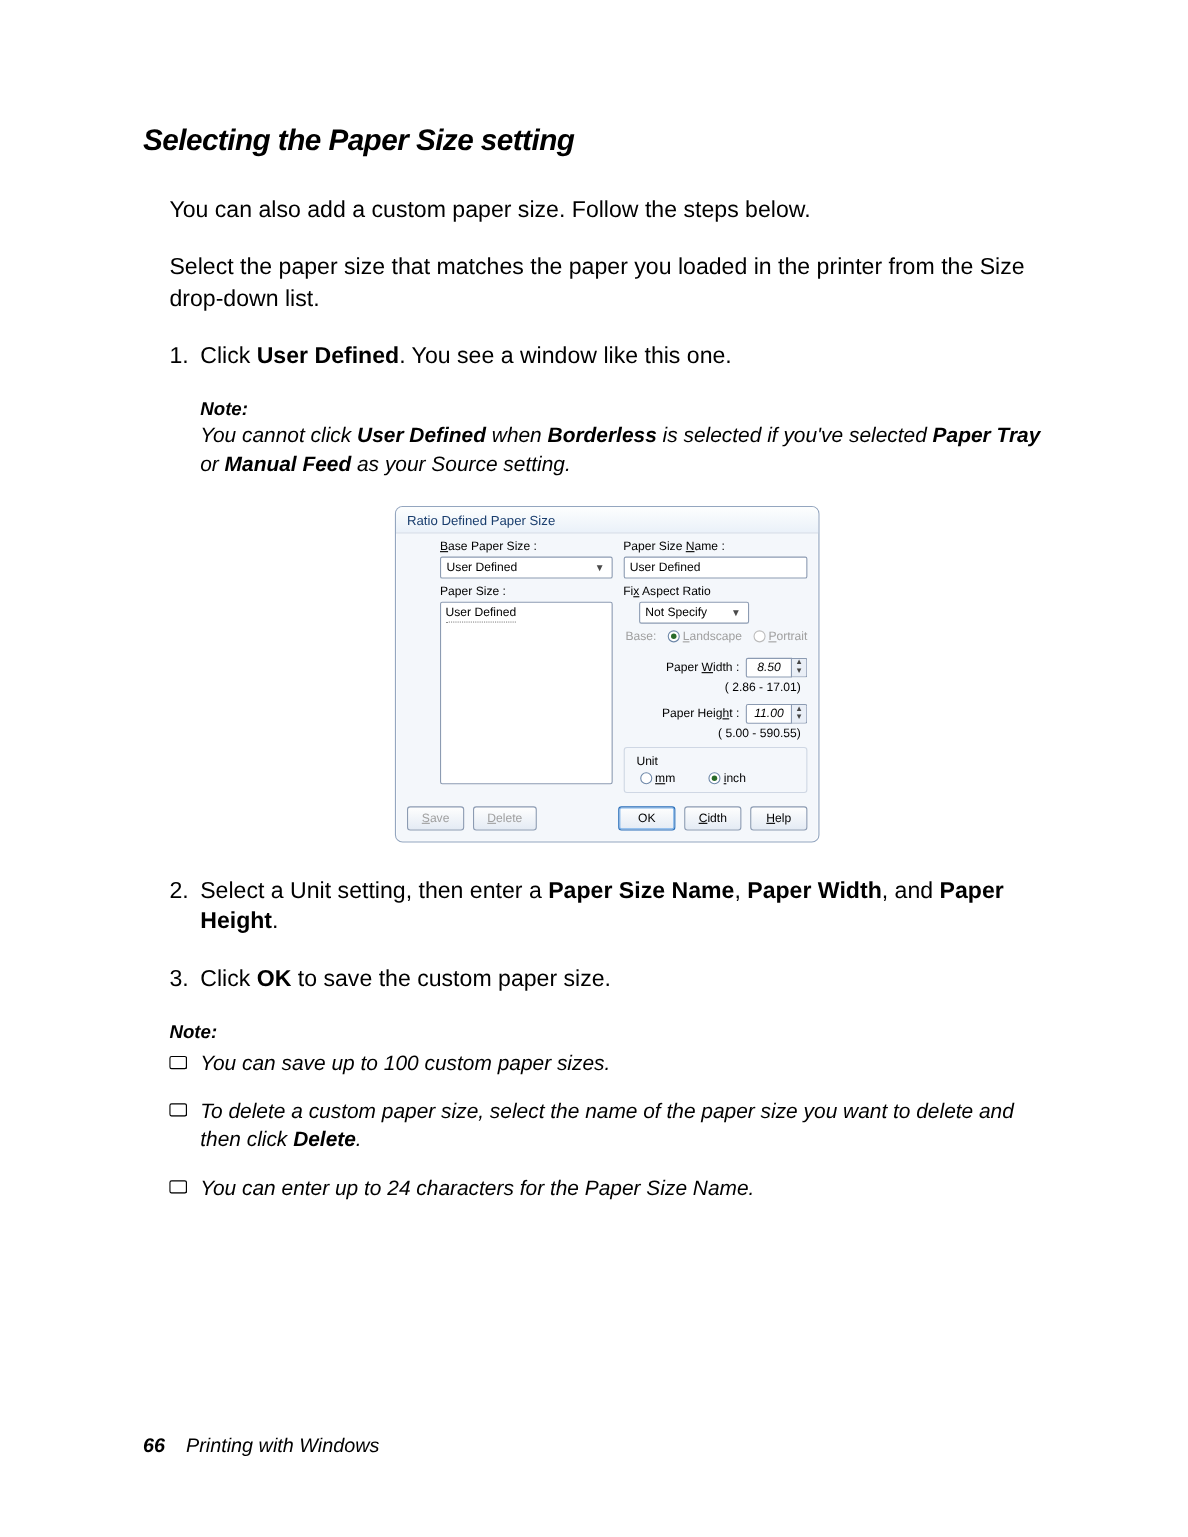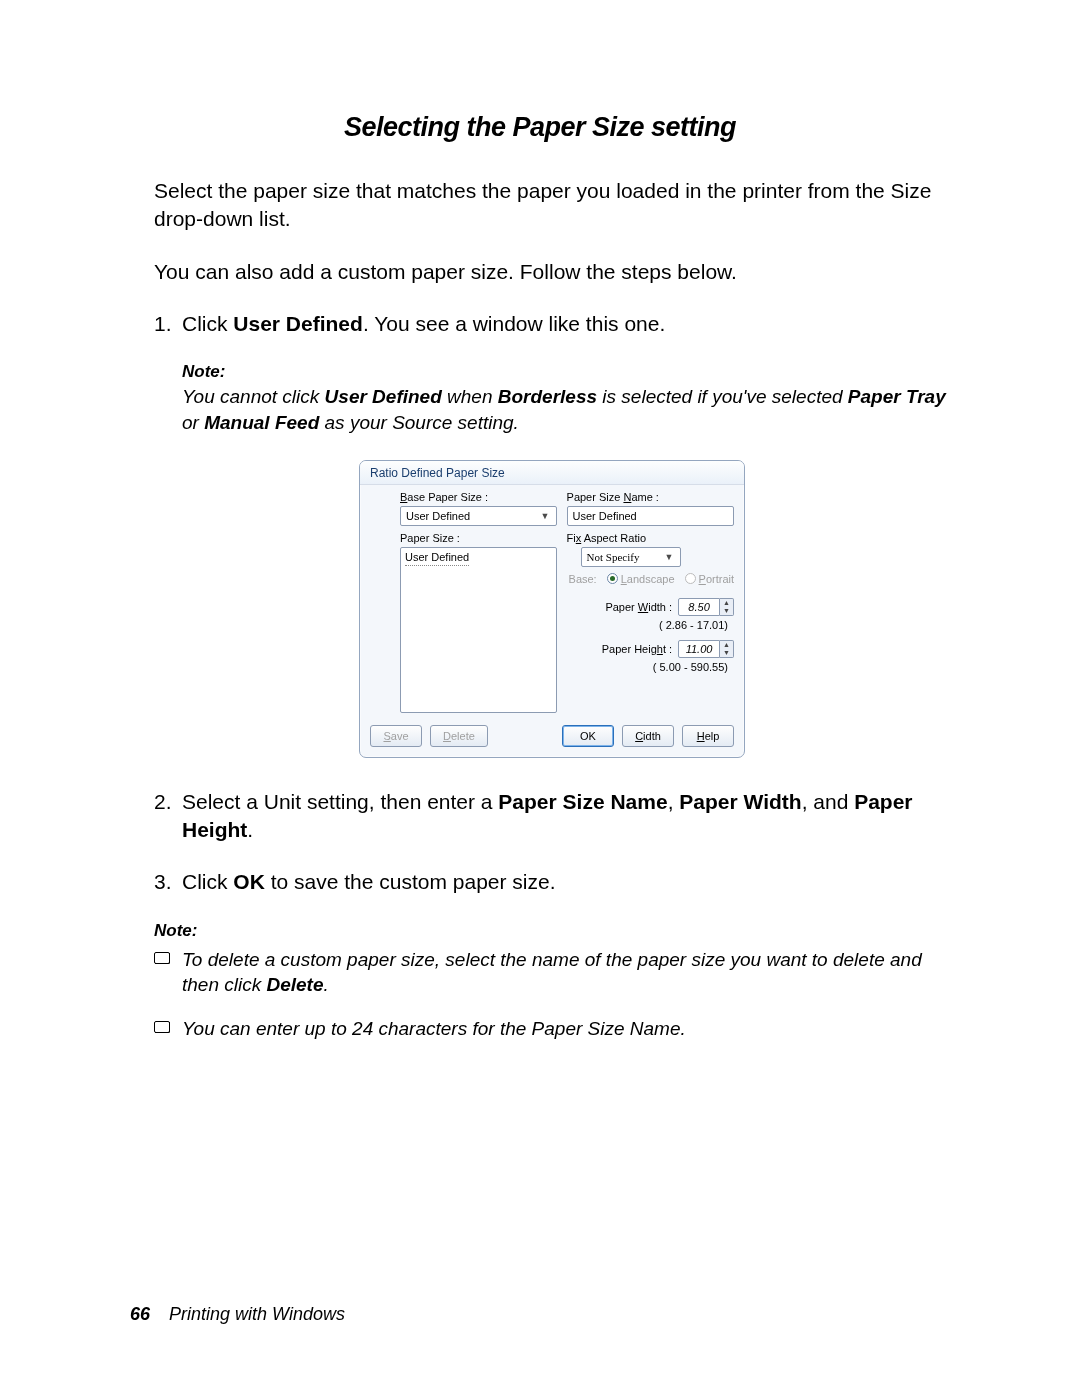--- a/index.html
+++ b/index.html
@@ -14,21 +14,20 @@
   }
   .page {
     padding: 112px 130px 0 130px;
   }
   h1 {
     margin: 0 0 34px 0;
     font-size: 27px;
     font-weight: bold;
     font-style: italic;
     letter-spacing: -0.5px;
-    text-align: center;
   }
   .para {
     font-size: 21px;
     line-height: 1.35;
     margin: 0 0 24px 24px;
   }
   ol.steps {
     margin: 0 0 0 24px;
     padding: 0;
     list-style: none;
@@ -236,22 +235,22 @@
   .dlg-buttons-left { display:flex; gap:8px; padding: 6px 10px 2px; }
   .dlg-buttons-right { display:flex; gap:8px; justify-content:flex-end; padding:6px 10px 2px; }
   .dlg-footer { display:flex; justify-content:space-between; padding-top:2px;}
 </style>
 </head>
 <body>
 
 <div class="page">
   <h1>Selecting the Paper Size setting</h1>
 
+  <p class="para">You can also add a custom paper size. Follow the steps below.</p>
   <p class="para">Select the paper size that matches the paper you loaded in the printer from the Size drop-down list.</p>
-  <p class="para">You can also add a custom paper size. Follow the steps below.</p>
 
   <ol class="steps">
     <li>
       <span class="num">1.</span>
       <span class="txt">
         <span>Click </span><span class="bold">User Defined</span><span>. You see a window like this one.</span>
       </span>
     </li>
   </ol>
 
@@ -279,21 +278,21 @@
           </div>
         </div>
 
         <div class="dlg-right">
           <span class="lbl"><span>Paper Size </span><span class="underline">N</span><span>ame :</span></span>
           <div class="tinput">
               <span>User Defined</span>
             </div>
 
           <span class="lbl" style="margin-top:6px;"><span>Fi</span><span class="underline">x</span><span> Aspect Ratio</span></span>
-          <div class="combo" style="width:100px; margin-left:14px;font-family:Liberation Serif, serif;">
+          <div class="combo" style="width:100px; margin-left:14px;">
             <span class="combo-txt">Not Specify</span>
             <span class="arrow">▼</span>
           </div>
 
           <div class="row" style="margin:6px 0 0 2px; gap:10px;">
             <span class="grey">Base:</span>
             <span class="radio checked grey">
                 <span class="circ"></span>
                 <span><span class="underline">L</span><span>andscape</span></span>
               </span>
@@ -320,20 +319,33 @@
             <div class="spinner">
               <div class="val">11.00</div>
               <div class="btns">
                   <span>▲</span>
                   <span>▼</span>
                 </div>
             </div>
           </div>
           <div class="row row-right" style="font-size:11px; margin-top:2px; padding-right:6px;">( 5.00 - 590.55)</div>
 
+          <div class="group">
+            <div class="gtitle">Unit</div>
+            <div class="row" style="gap:30px; padding-left:6px;">
+              <span class="radio">
+                  <span class="circ"></span>
+                  <span><span class="underline">m</span><span>m</span></span>
+                </span>
+              <span class="radio checked">
+                  <span class="circ"></span>
+                  <span><span class="underline">i</span><span>nch</span></span>
+                </span>
+            </div>
+          </div>
         </div>
       </div>
       <div class="dlg-footer">
         <div class="dlg-buttons-left">
           <div class="btn disabled">
               <span class="underline">S</span>
               <span>ave</span>
             </div>
           <div class="btn disabled">
               <span class="underline">D</span>
@@ -368,20 +380,24 @@
         <span>Click </span><span class="bold">OK</span><span> to save the custom paper size.</span>
       </span>
     </li>
   </ol>
 
   <div class="note-block outer">
     <div class="note-label">Note:</div>
     <ul class="note-list">
       <li>
         <span class="bullet"></span>
+        <span class="litxt">You can save up to 100 custom paper sizes.</span>
+      </li>
+      <li>
+        <span class="bullet"></span>
         <span class="litxt"><span>To delete a custom paper size, select the name of the paper size you want to delete and then click </span><span class="bold">Delete</span><span>.</span></span>
       </li>
       <li>
         <span class="bullet"></span>
         <span class="litxt">You can enter up to 24 characters for the Paper Size Name.</span>
       </li>
     </ul>
   </div>
 </div>
 

